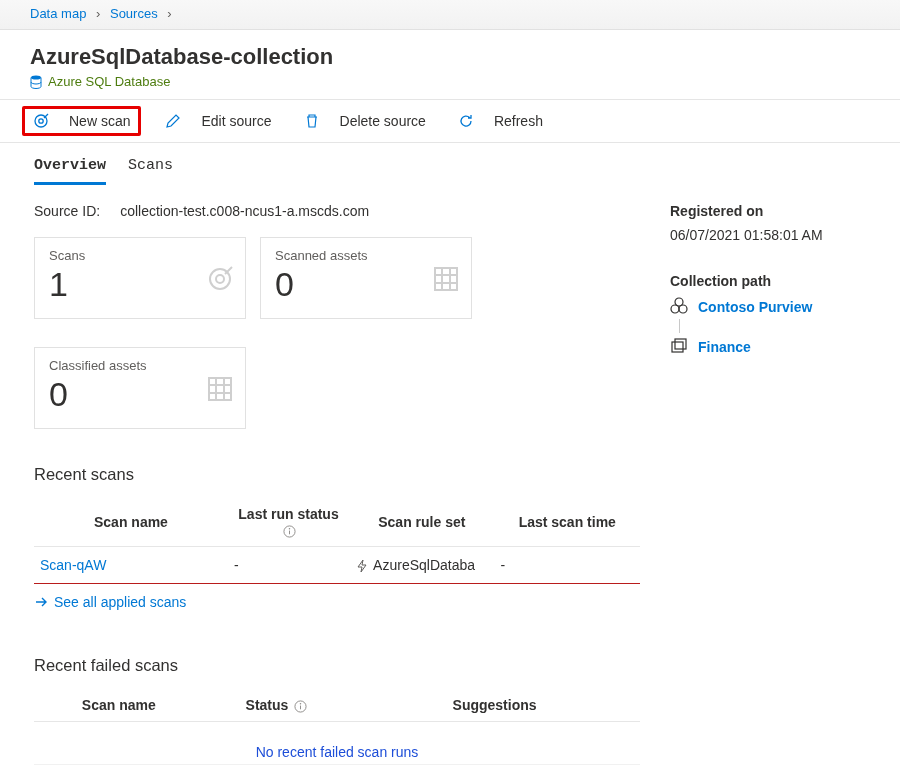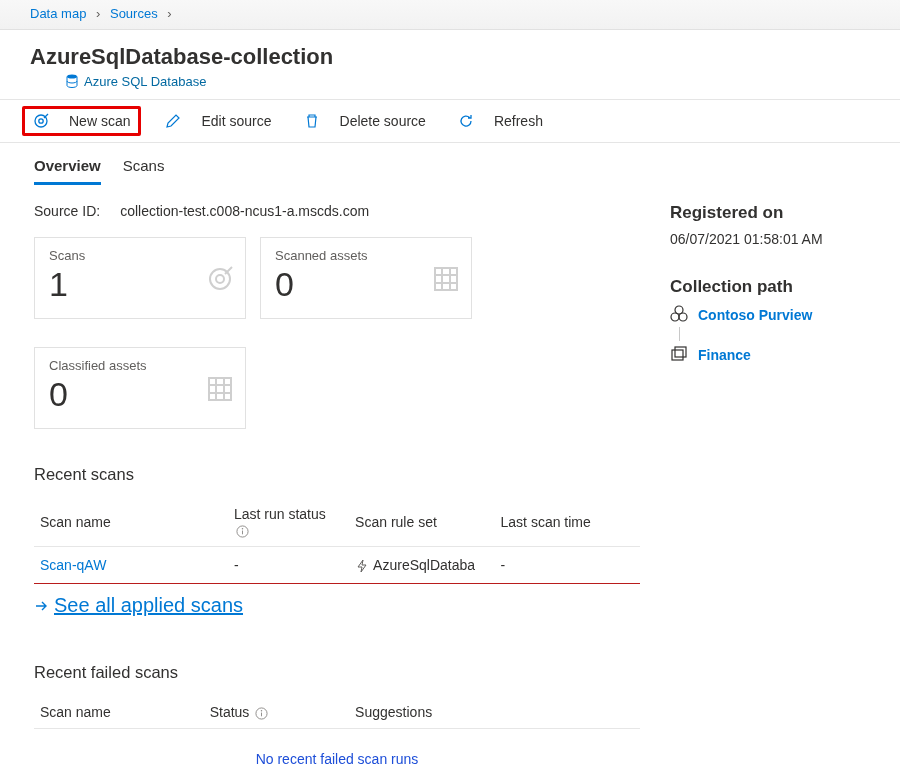--- a/index.html
+++ b/index.html
@@ -17,42 +17,42 @@
     font-size: 13px;
     color: #0078d4;
   }
   .topbar .crumb { color:#0078d4; cursor:pointer; }
   .topbar .sep { color:#605e5c; margin:0 6px; }
   .header {
     padding: 14px 30px 10px 30px;
     border-bottom: 1px solid #e5e5e5;
   }
   .header h1 { font-size: 22px; font-weight:700; margin-bottom:4px;}
-  .subtype { color:#0369a1; font-size:13px; display:flex; gap:6px;margin-left:36px;}
+  .subtype { color:#4d7c0f; font-size:13px; display:flex; align-items:center; gap:6px;}
   .db-icon { width:12px; height:14px; display:inline-block;}
   .toolbar {
     display:flex; align-items:center; gap:16px;
     padding: 6px 22px;
     border-bottom:1px solid #e5e5e5;
   }
   .toolbar .btn {
     display:flex; align-items:center; gap:20px;
     padding:4px 8px; cursor:pointer; font-size:14px; color:#323130;
   }
   .toolbar .btn svg { width:16px; height:16px; }
   .highlight-red {
     border: 3px solid #e60000;
     border-radius:2px;
     padding: 2px 6px;
   }
   .tabs {
     display:flex; gap:22px;
     padding: 8px 34px 0 34px;
   }
-  .tab { padding:6px 0 8px 0; cursor:pointer; font-size:15px; color:#323130;}
+  .tab { padding:6px 0 8px 0; cursor:pointer; font-size:15px; color:#323130;font-family:Liberation Mono, monospace;}
   .tab.active { font-weight:600; border-bottom:3px solid #0078d4; }
   .content {
     display:flex;
     padding: 18px 30px 20px 34px;
     gap: 30px;
   }
   .main { flex:1; }
   .side { width:200px; }
   .src-id { display:flex; gap:20px; margin-bottom:18px; font-size:14px;}
   .src-id .label{ color:#323130;}
@@ -62,28 +62,28 @@
     width:212px; height:82px;
     padding:10px 14px;
     position:relative;
   }
   .card .title{ font-size:13px; color:#605e5c;}
   .card .num{ font-size:34px; font-weight:300; margin-top:2px; color:#323130;}
   .card .corner-icon{ position:absolute; right:12px; top:28px; color:#bdbdbd;}
   .card .corner-icon svg{ width:26px; height:26px; }
   .section-title{ font-size:16.5px; font-weight:400; margin-bottom:14px;}
   .table{ width:100%; border-collapse:collapse; margin-bottom:10px;}
-  .table th{ text-align:left; font-weight:400; color:#323130; font-size:14px; padding:8px 6px; border-bottom:1px solid #e6e6e6;}
+  .table th{ text-align:center; font-weight:700; color:#323130; font-size:14px; padding:8px 6px; border-bottom:1px solid #e6e6e6;}
   .table td{ padding:10px 6px; font-size:14px; color:#323130; border-bottom:1px solid #b91c1c;}
   .info-icon{ width:13px; height:13px; vertical-align:middle; margin-left:2px;}
   .link{ color:#0078d4; cursor:pointer; }
-  .see-link{ display:flex; align-items:center; gap:6px; color:#0078d4; cursor:pointer; font-size:20px; margin-top:4px;text-decoration:underline;}
+  .see-link{ display:flex; align-items:center; gap:6px; color:#0078d4; cursor:pointer; font-size:14px; margin-top:4px;}
   .arrow{ width:14px; height:14px; }
   .lightning{ width:14px; height:14px; margin-right:4px; vertical-align:middle;}
-  .side h3{ font-size:17px; font-weight:600; margin-bottom:8px;}
+  .side h3{ font-size:14px; font-weight:600; margin-bottom:8px;}
   .side .date{ font-size:14px; color:#323130; margin-bottom:30px;}
   .path-item{ display:flex; align-items:flex-end; gap:10px; margin-bottom:4px;}
   .path-item .link-text{ color:#0078d4; cursor:pointer; font-size:14px; font-weight:600;}
   .path-connector{ width:1px; height:14px; background:#c8c8c8; margin-left:9px; margin-bottom:4px;}
   .path-icon{ width:18px; height:18px; }
   .failed-section{ margin-top:46px;}
   .empty-msg{ text-align:center; color:#1d4ed8; padding:12px 0 4px 0; border-bottom:1px solid #f1f1f1; margin-bottom:10px;}
 </style>
 </head>
 <body>

